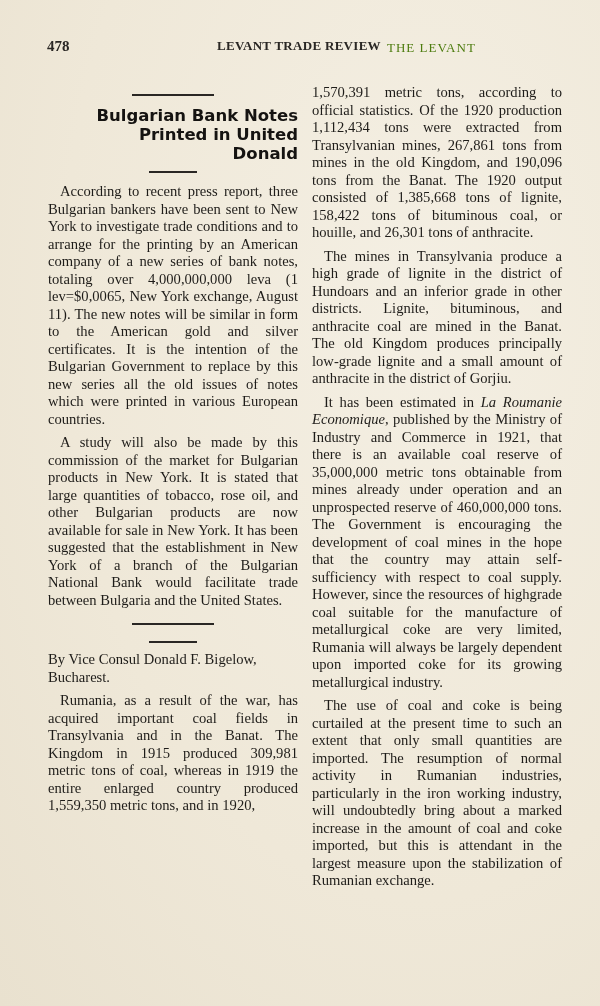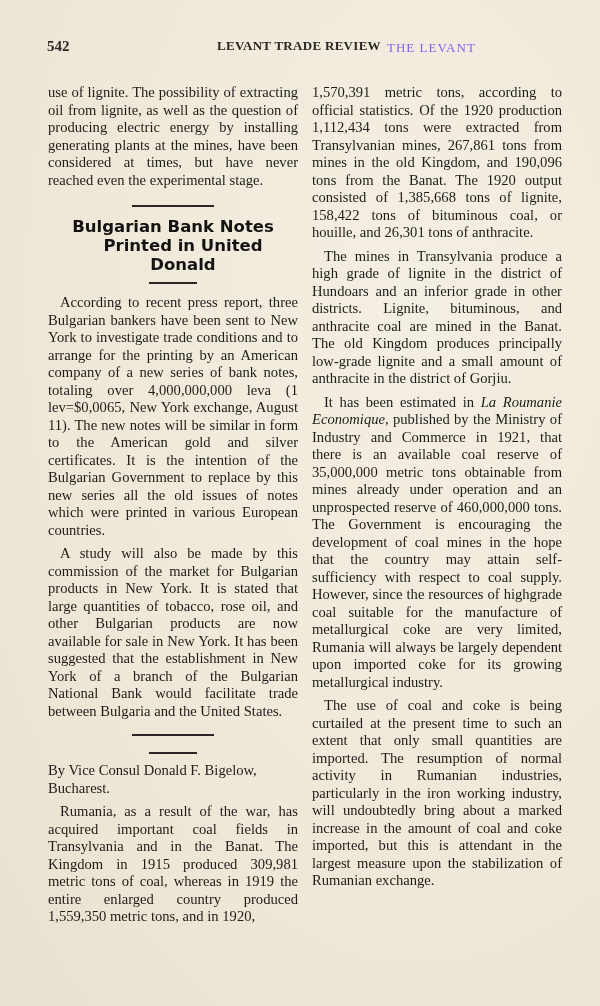--- a/index.html
+++ b/index.html
@@ -17,56 +17,55 @@
   .page-number {
     position: absolute; left: 0; top: 0;
     font-family: "Liberation Serif", serif; font-size: 15px; font-weight: bold; color: #2a2724;
   }
   .running-title {
     position: absolute; left: 170px; top: 0;
     font-family: "Liberation Serif", serif; font-size: 13px; font-weight: bold; letter-spacing: 0.3px; color: #2a2724;
   }
   .bleed-through {
     position: absolute; left: 340px; top: 2px;
-    font-family: "Liberation Serif", serif; font-size: 13px; color: #8b5cf6; letter-spacing: 1px;
+    font-family: "Liberation Serif", serif; font-size: 13px; color: #4d7c0f; letter-spacing: 1px;
   }
   .column {
     position: absolute; top: 84px; width: 250px;
     font-family: "Liberation Serif", serif; font-size: 14.6px; line-height: 17.5px;
     text-align: justify; hyphens: manual;
   }
   .col-left { left: 48px; }
   .col-right { left: 312px; }
   .column p { margin: 0 0 6px 0; text-indent: 0; }
   .column p.indent { text-indent: 12px; }
   .column p.noind { text-indent: 0; }
   .rule { height: 2px; background: #2a2724; margin: 0 auto; }
   .rule.long { width: 82px; }
   .rule.short { width: 48px; }
   .heading {
     font-family: "DejaVu Sans", "Liberation Sans", sans-serif;
     font-weight: bold; font-size: 16.5px; line-height: 19px; color: #151311;
-    margin: 0; text-align: center;
+    margin: 0; text-align: right;
   }
   .heading .l2 { display: block; padding-left: 20px; }
   .byline { text-align: left; margin: 0 0 6px 0; }
   .byline span { display: block; }
   em { font-style: italic; }
 </style>
 </head>
 <body>
 
 <div class="page-header">
-  <span class="page-number">542</span>
+  <span class="page-number">478</span>
   <span class="running-title">LEVANT TRADE REVIEW</span>
   <span class="bleed-through">THE LEVANT</span>
 </div>
 
 <div class="column col-left">
-  <p class="noind">use of lignite. The possibility of ex­tracting oil from lignite, as well as the question of producing electric energy by installing generating plants at the mines, have been considered at times, but have never reached even the experimental stage.</p>
 
   <div style="height:10px"></div>
   <div class="rule long"></div>
   <div style="height:10px"></div>
 
   <h2 class="heading">
     <span>Bulgarian Bank Notes</span>
     <span class="l2">Printed in United Donald</span>
   </h2>
   <div style="height:8px"></div>

